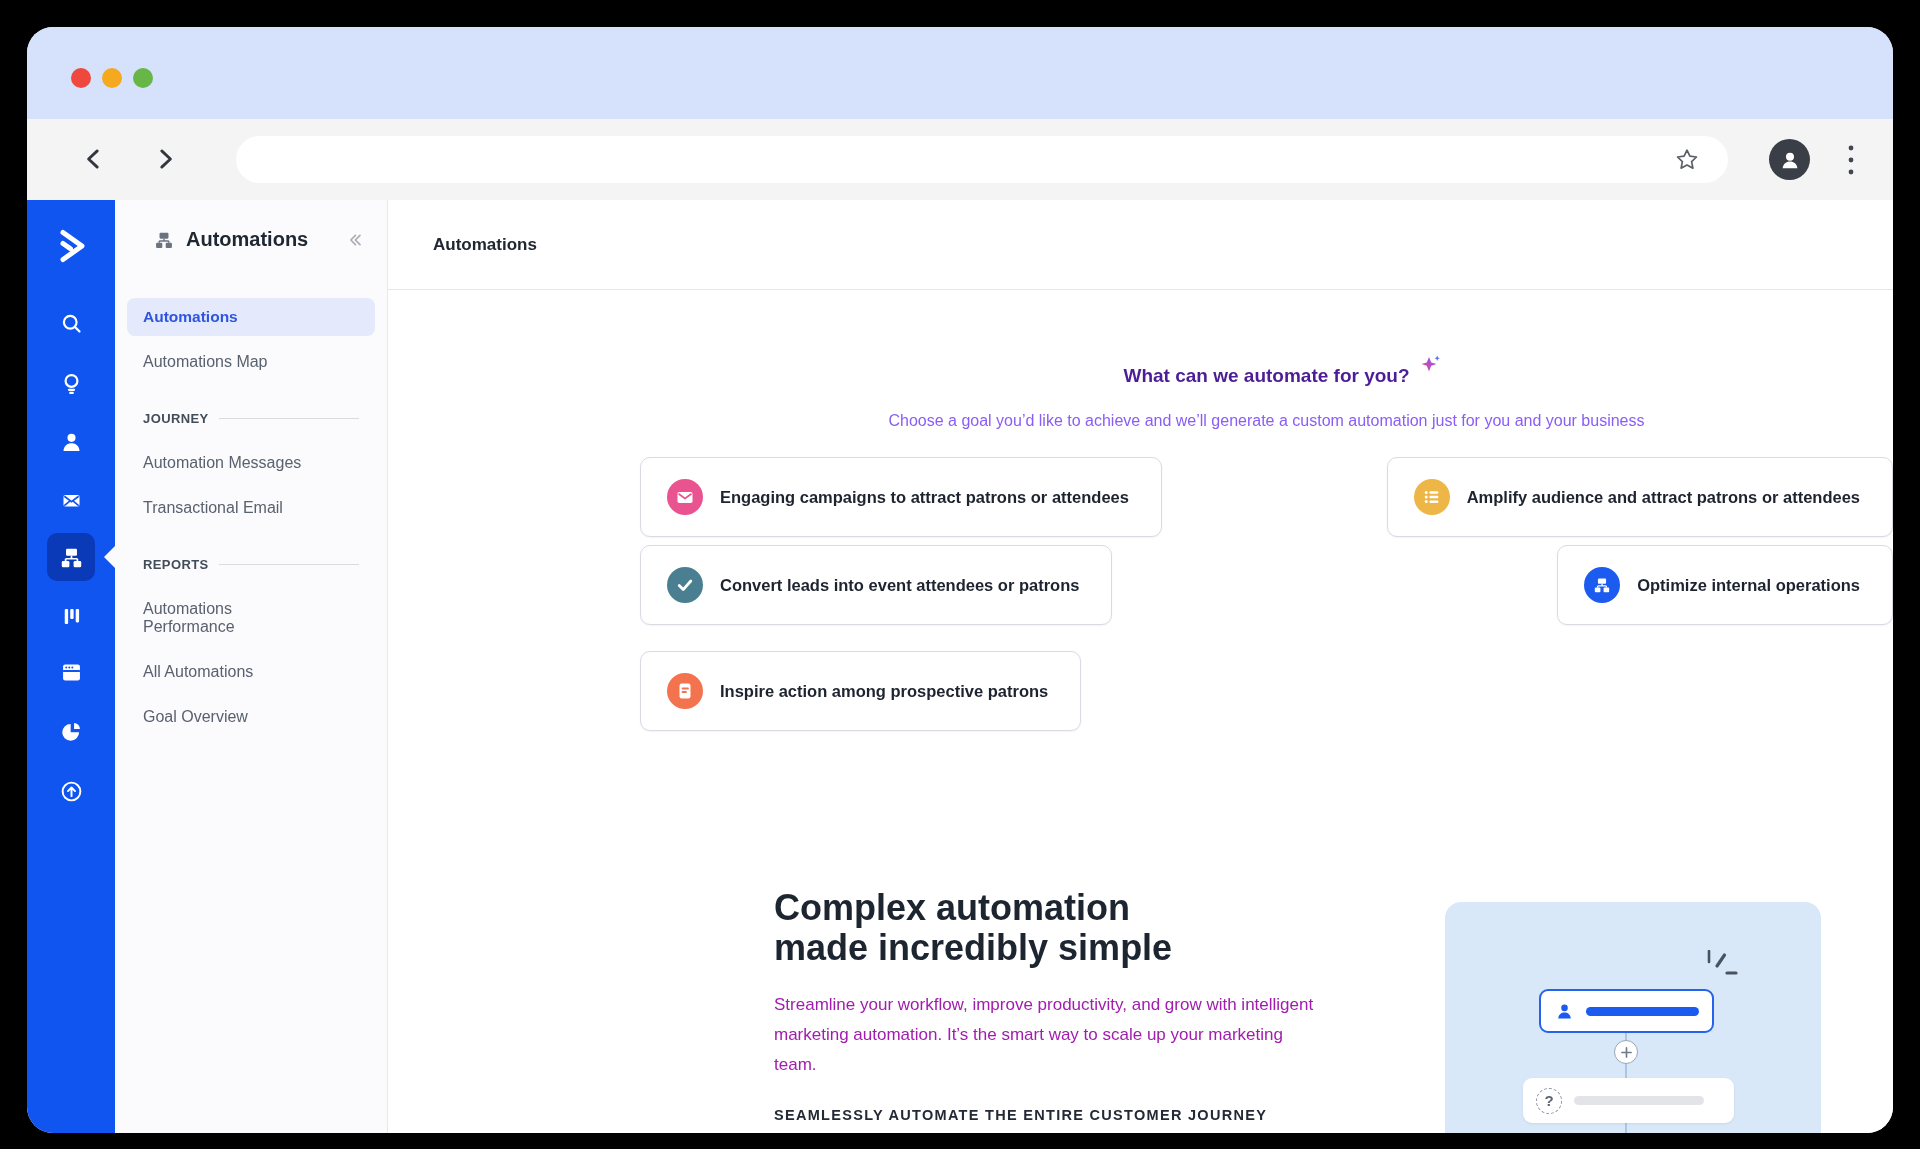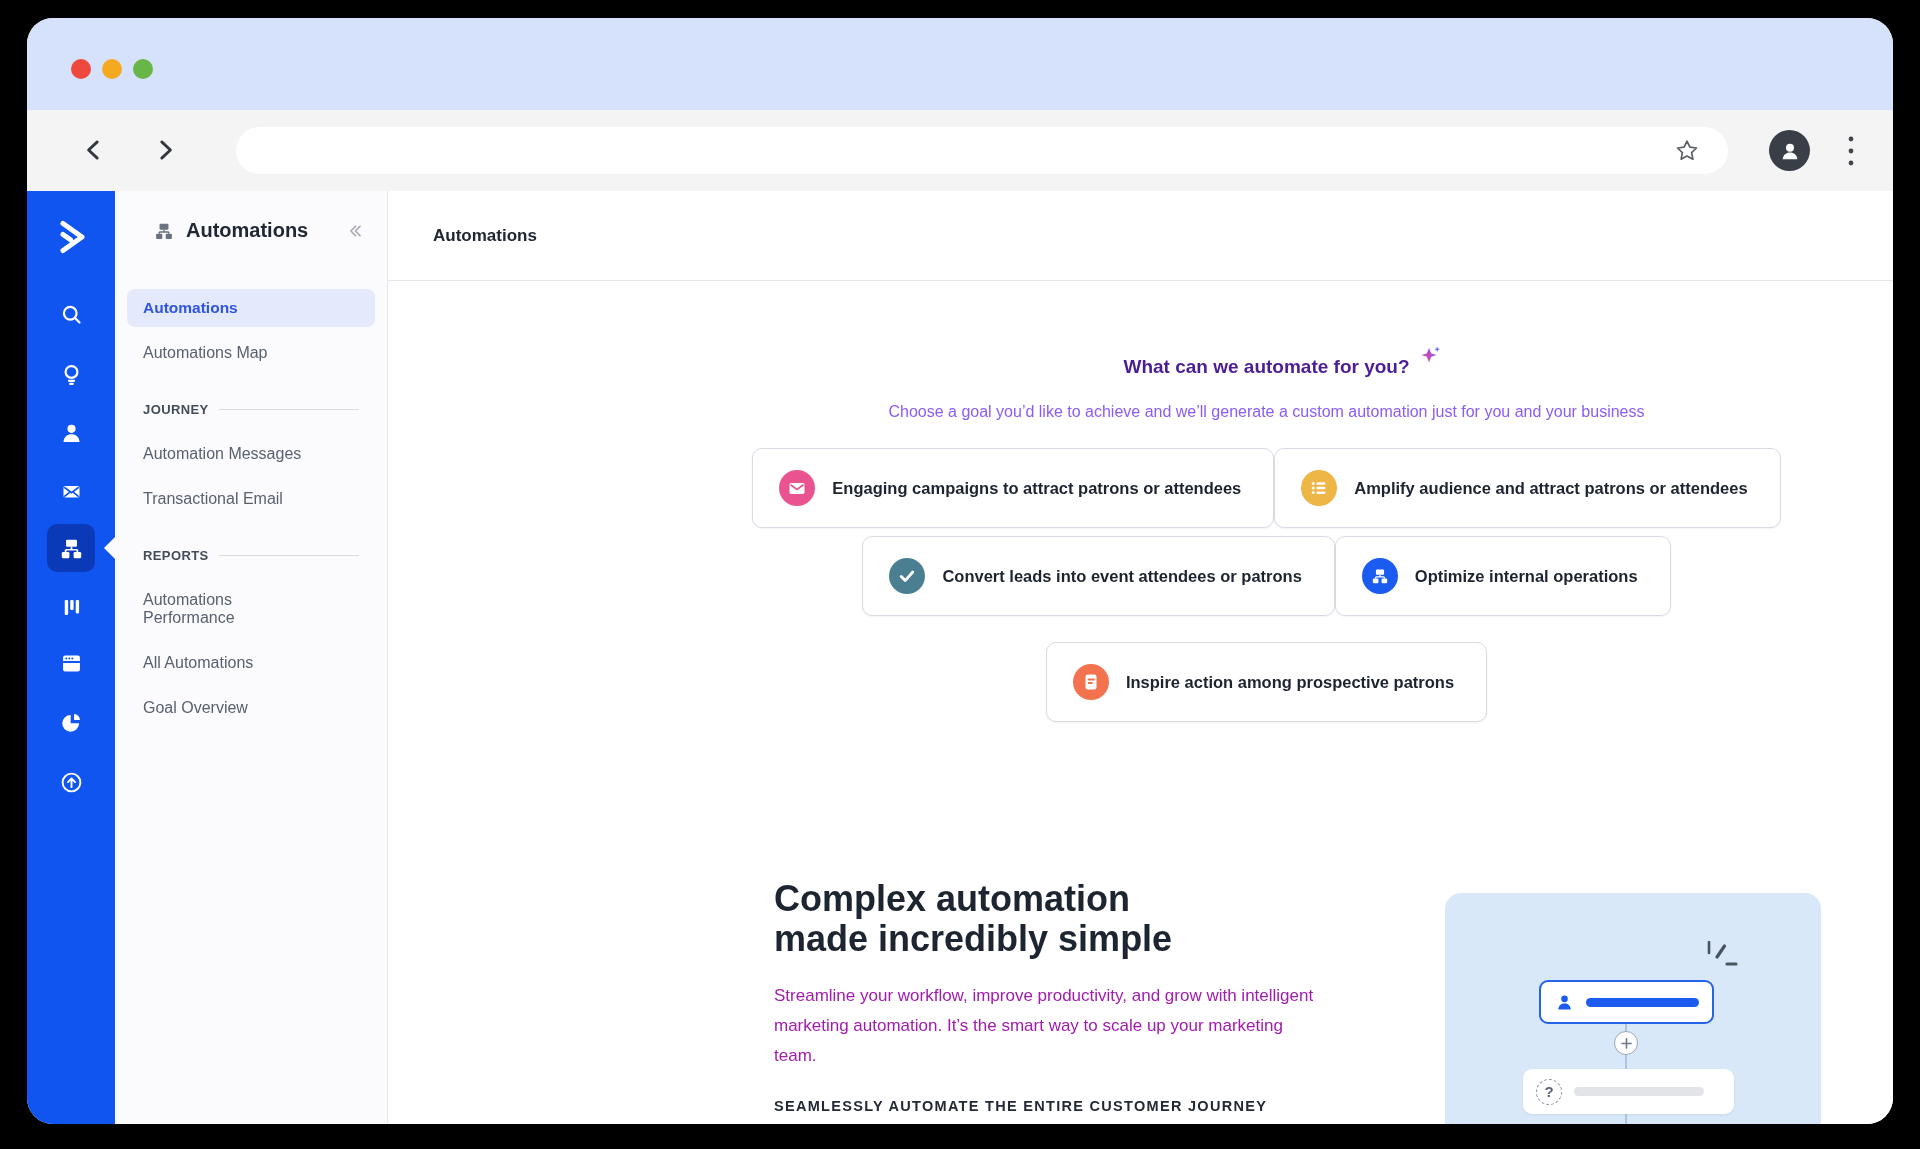--- a/index.html
+++ b/index.html
@@ -1,18 +1,18 @@
 <!DOCTYPE html>
 <html><head>
 <meta charset="utf-8">
 <style>
   html,body{margin:0;padding:0;}
   body{width:1920px;height:1149px;background:#000;overflow:hidden;
        font-family:"Liberation Sans",sans-serif;-webkit-font-smoothing:antialiased;}
-  .window{position:absolute;left:27px;top:18px;width:1866px;height:1106px;
+  .window{position:absolute;left:27px;top:27px;width:1866px;height:1106px;
           border-radius:26px;overflow:hidden;background:#fff;}
 
   
   .titlebar{height:92px;background:#d6e2fb;position:relative;}
   .tl{position:absolute;top:41px;width:20px;height:20px;border-radius:50%;cursor:pointer;}
   .tl.t0{left:44px}.tl.t1{left:75px}.tl.t2{left:106px}
 
   
   .toolbar{height:81px;background:#f4f4f5;position:relative;}
   .navbtn{position:absolute;top:18px;width:44px;height:44px;display:flex;align-items:center;justify-content:center;cursor:pointer;}
@@ -50,21 +50,21 @@
   .sb-item.expand{display:flex;align-items:center;gap:9px;}
 
   
   .main{flex:1;background:#fff;position:relative;}
   .topbar{height:90px;border-bottom:1px solid #e5e6ec;display:flex;align-items:center;
           padding-left:45px;font-weight:700;font-size:17px;color:#202733;box-sizing:border-box;}
   .hero{margin:62px 0 0 252px;width:1253px;text-align:center;}
   .hero-title{position:relative;display:inline-block;font-size:19px;font-weight:700;color:#4c1d95;}
   .hero-spark{position:absolute;right:-32px;top:-12px;}
   .hero-sub{margin-top:13px;font-size:16px;color:#8b5cf6;}
-  .row{display:flex;justify-content:center;}
+  .row{display:flex;justify-content:space-between;}
   .row.r1{margin-top:27px}.row.r2{margin-top:8px}.row.r3{margin-top:26px}
   .opt{height:80px;background:#fff;border:1px solid #d8dbe3;border-radius:10px;cursor:pointer;
        display:inline-flex;align-items:center;gap:17px;padding:0 32px 0 26px;
        font-family:"Liberation Sans",sans-serif;font-size:16.5px;font-weight:700;color:#1d2430;
        box-shadow:0 1px 2px rgba(16,24,40,.05);}
   .opt-icon{width:36px;height:36px;border-radius:50%;background:var(--c);color:var(--c);
             display:flex;align-items:center;justify-content:center;flex:none;}
 
   
   .feature-left{position:absolute;left:386px;top:688px;width:545px;}

